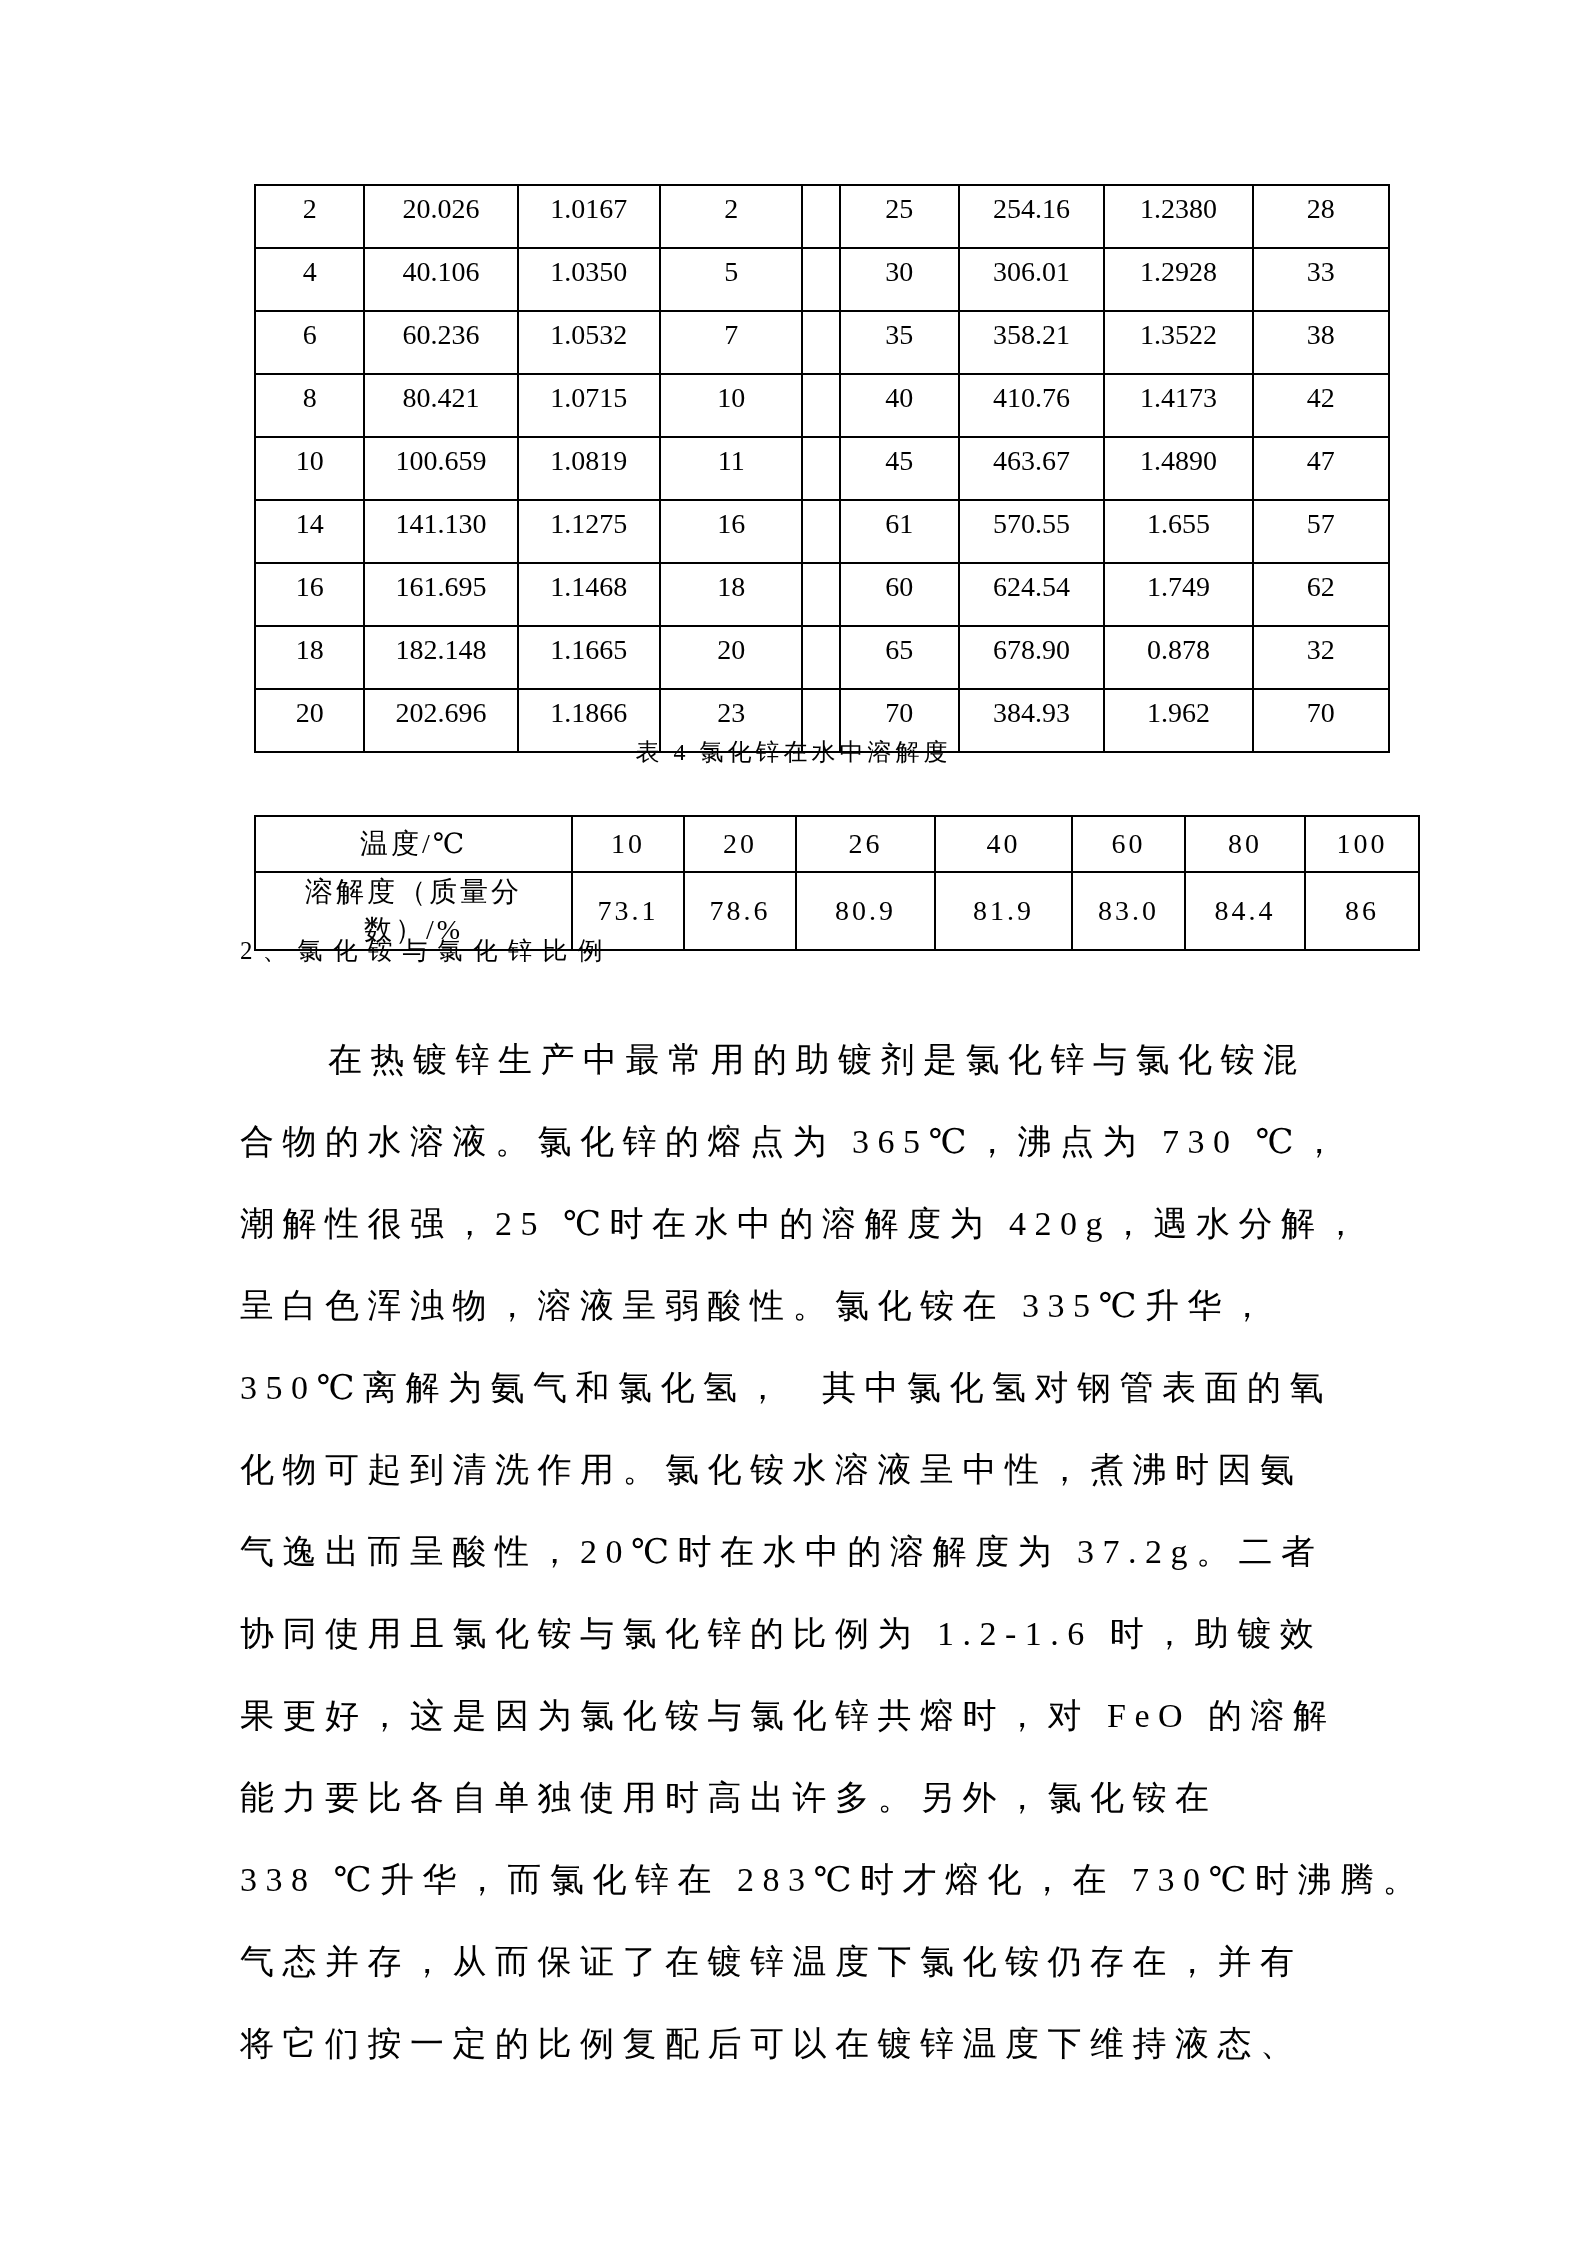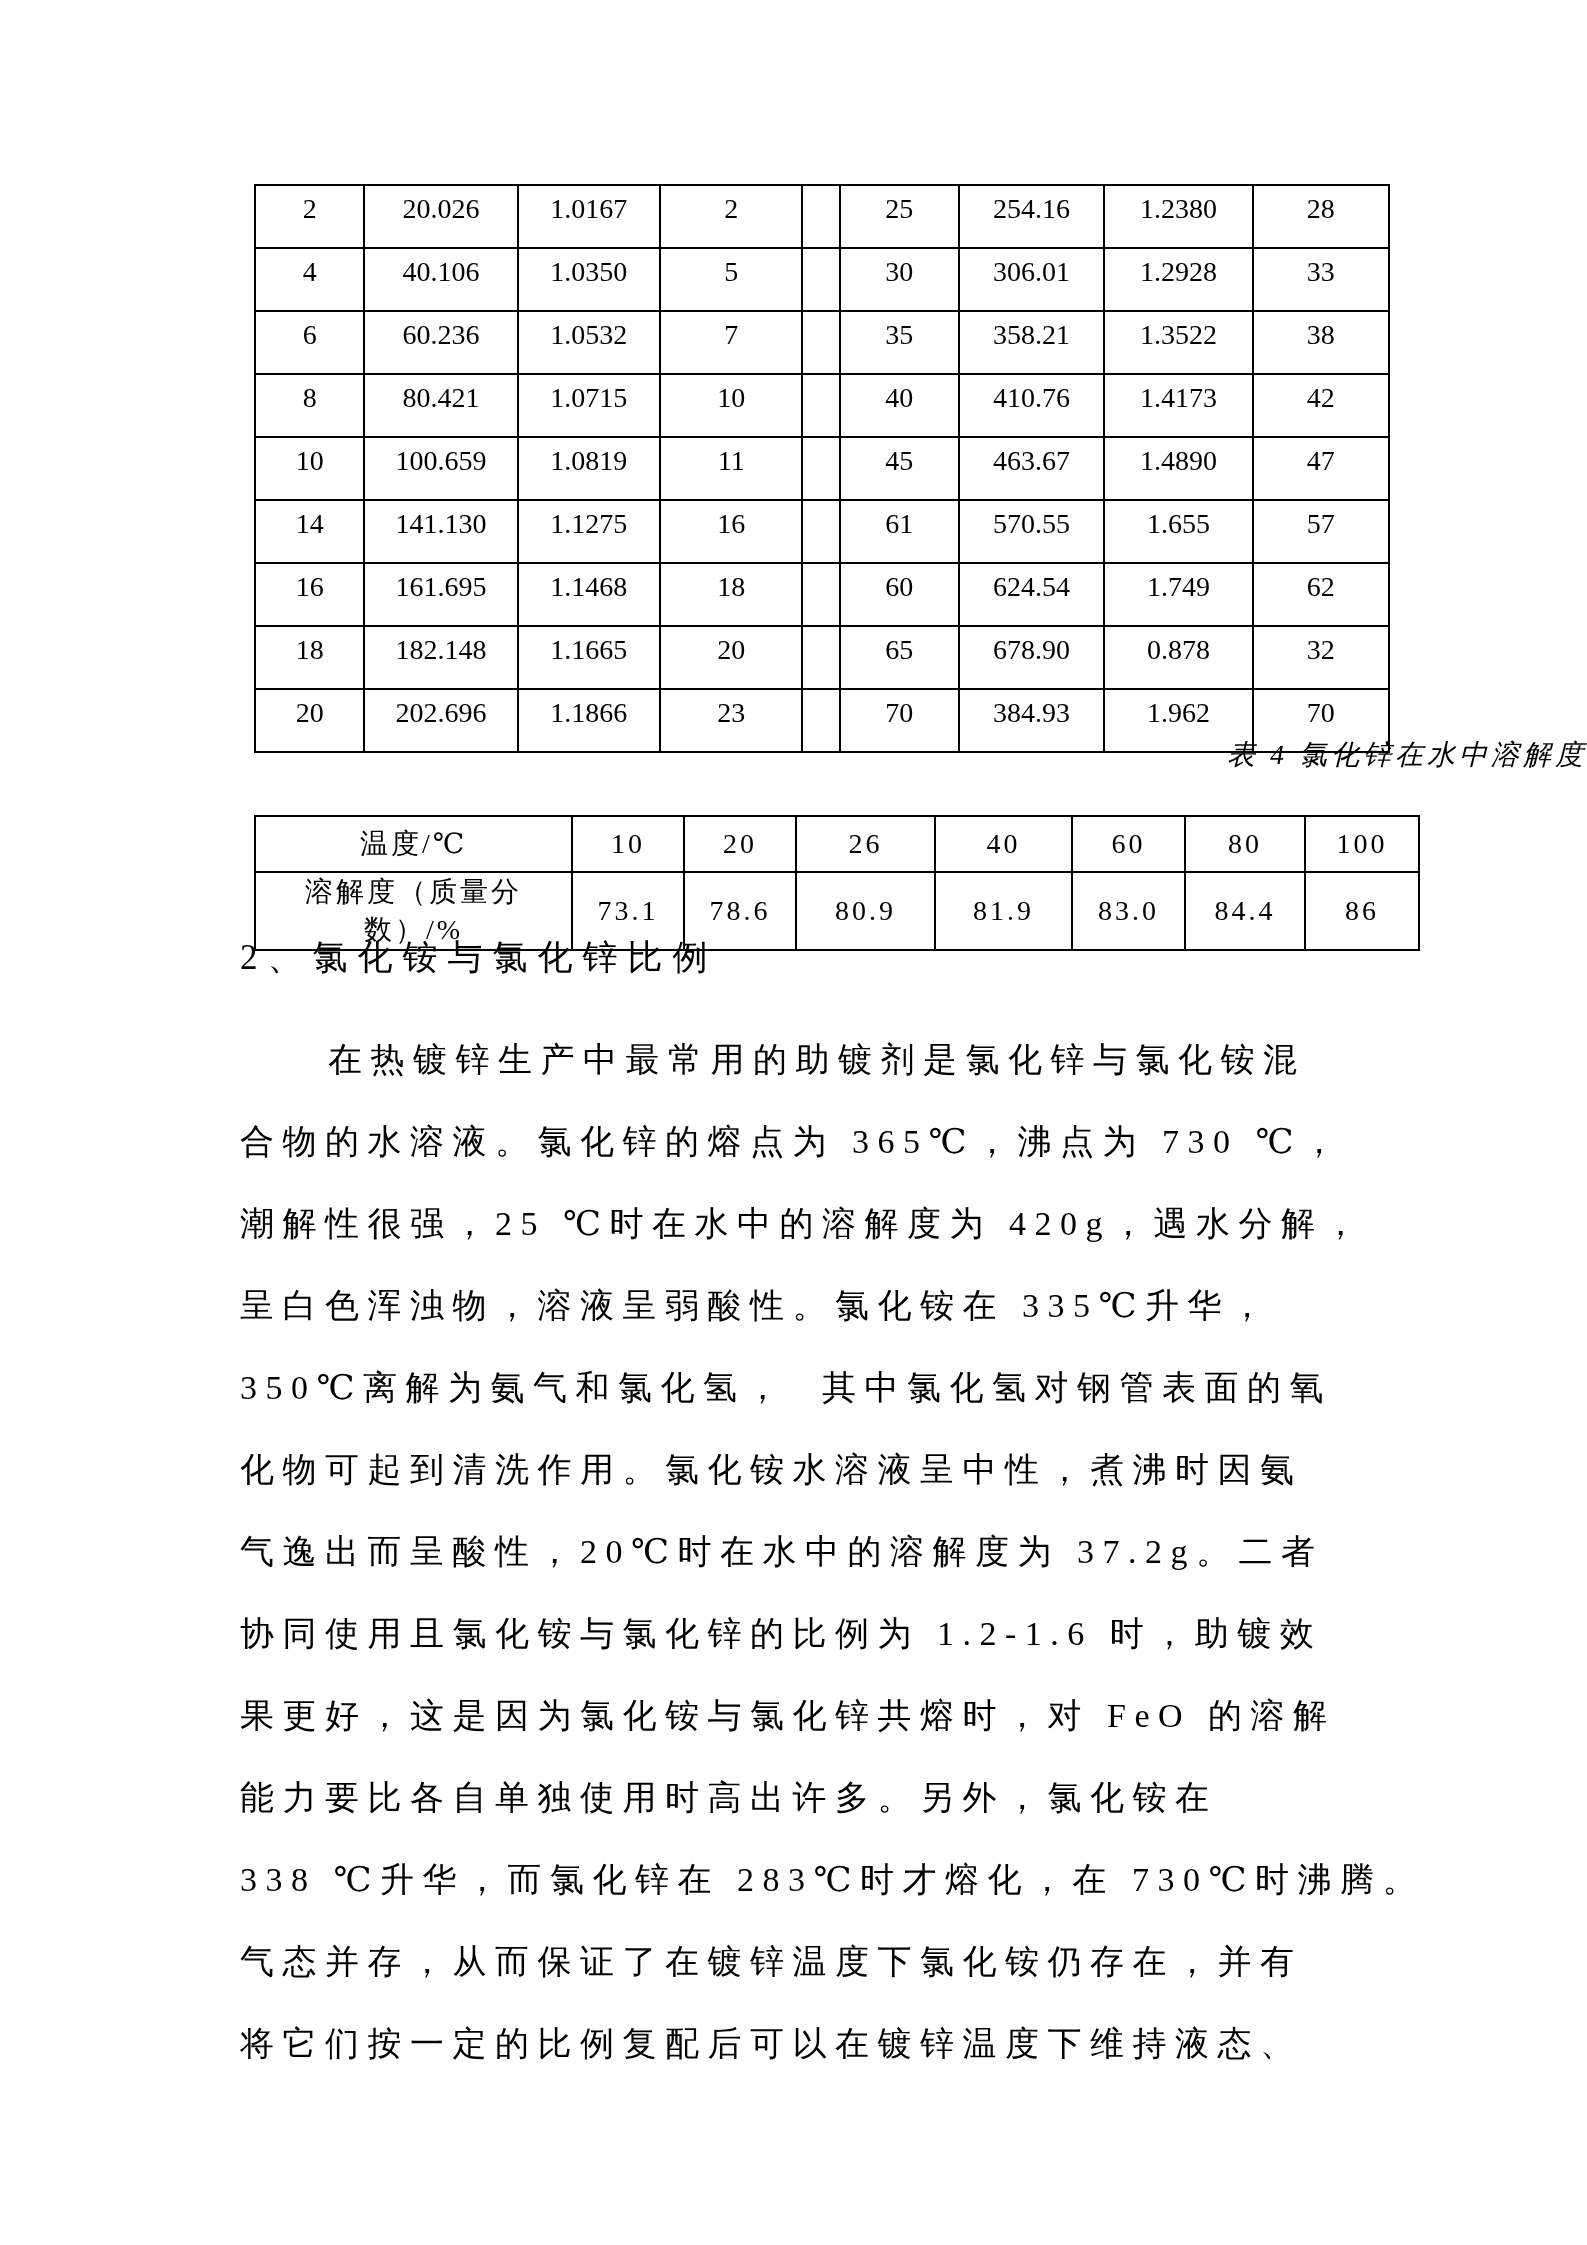--- a/index.html
+++ b/index.html
@@ -17,32 +17,32 @@
   td { border: 2px solid #000; text-align: center; padding: 0; overflow: hidden; }
 
   .t1 {
     position: absolute; top: 184px; left: 254px;
     width: 1136px; font-size: 28px;
   }
   .t1 td { height: 54px; vertical-align: top; padding-top: 7px; }
 
   .caption {
     position: absolute; top: 736px; left: 0; width: 100%;
-    text-align: right; font-size: 28px; letter-spacing: 4px; font-style: italic;
+    text-align: center; font-size: 24px; letter-spacing: 4px;
   }
 
   .t2 {
     position: absolute; top: 815px; left: 254px;
     width: 1164px; font-size: 28px;
   }
   .t2 td { height: 54px; vertical-align: middle; letter-spacing: 3px; }
 
   .heading {
     position: absolute; top: 934px; left: 240px;
-    font-size: 35px; letter-spacing: 10px; white-space: pre;
+    font-size: 25px; letter-spacing: 10px; white-space: pre;
   }
 
   .body-text {
     position: absolute; top: 1019px; left: 240px;
     font-size: 34px; line-height: 82px; letter-spacing: 8.5px;
   }
   .body-line { white-space: pre; }
   .body-line:first-child { text-indent: 88px; }
 </style>
 </head>

